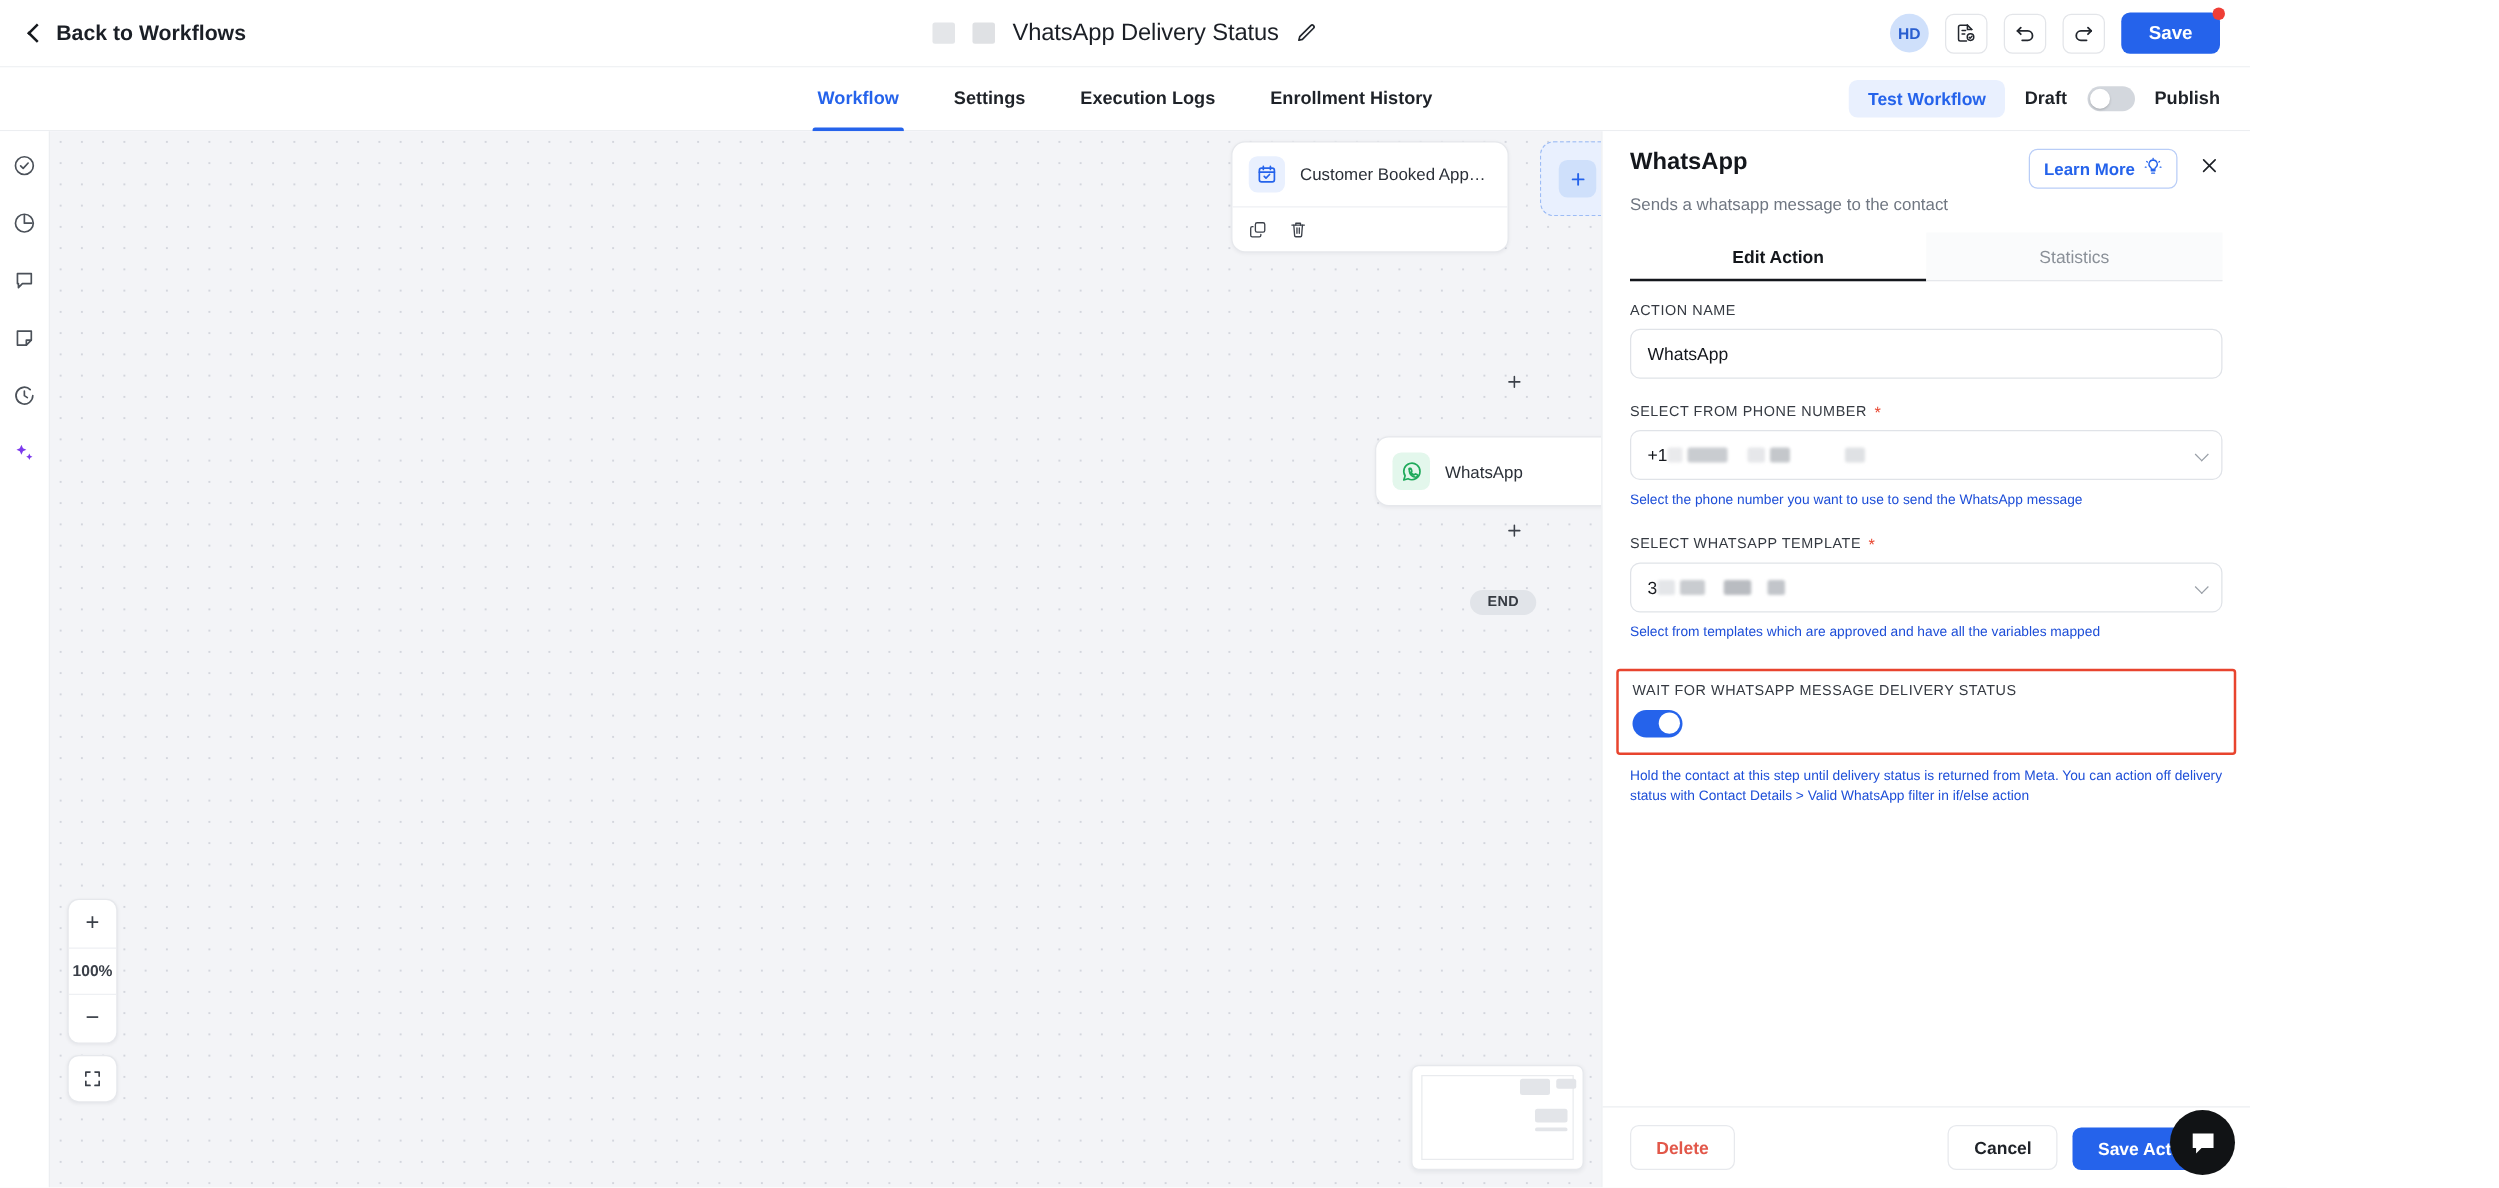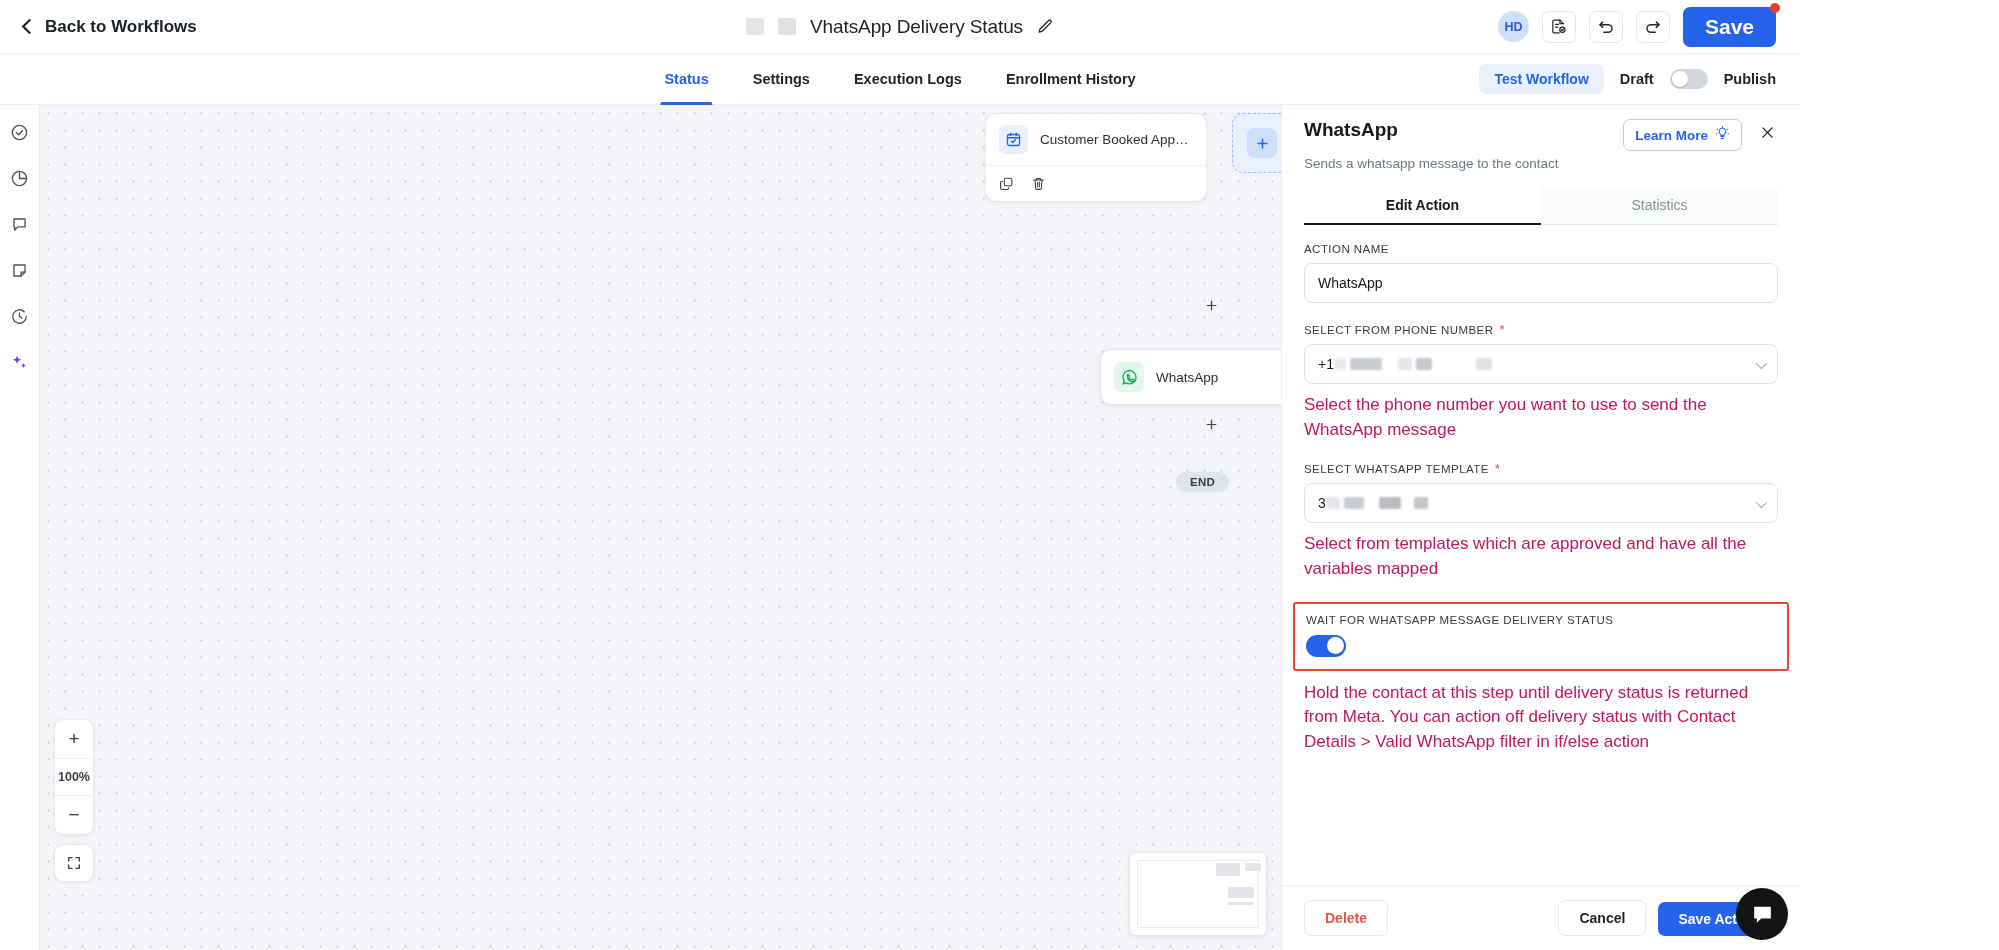--- a/index.html
+++ b/index.html
@@ -43,21 +43,21 @@
     color: #2a5fd0; font-size: 12.5px; font-weight: 700;
     display: flex; align-items: center; justify-content: center; cursor: pointer;
   }
   .icon-btn {
     width: 34px; height: 32px; border: 1px solid #e3e5e9; border-radius: 7px;
     background: #fff; display: flex; align-items: center; justify-content: center;
     cursor: pointer;
   }
   .save-btn {
     position: relative; background: #2563eb; color: #fff;
-    font-size: 21px; font-weight: 700; border: none; border-radius: 7px;
+    font-size: 15px; font-weight: 700; border: none; border-radius: 7px;
     padding: 8px 22px; cursor: pointer;
   }
   .save-dot {
     position: absolute; top: -4px; right: -4px; width: 10px; height: 10px;
     border-radius: 50%; background: #ef3e36;
   }
 
   
   .tabbar {
     position: absolute; top: 54px; left: 0; right: 0; height: 51px;
@@ -253,21 +253,21 @@
     font-family: inherit; outline: none; display: flex; align-items: center;
   }
   .select-like { position: relative; cursor: pointer; }
   .chev-dn {
     position: absolute; right: 13px; top: 50%; margin-top: -3px;
     width: 8px; height: 8px; border-right: 1.6px solid #9aa0a8;
     border-bottom: 1.6px solid #9aa0a8; transform: rotate(45deg) translateY(-2px);
   }
   .blur-run { display: inline-flex; align-items: center; gap: 4px; }
   .blur-chip { height: 12px; border-radius: 2px; filter: blur(1.2px); }
-  .helper { font-size: 17px; color: #be185d; margin-top: 9px; line-height: 1.45; }
+  .helper { font-size: 11px; color: #1d4ed8; margin-top: 9px; line-height: 1.45; }
   .field { margin-bottom: 20px; }
 
   .hl-box {
     border: 2.5px solid #e8442e; border-radius: 3px;
     margin: 0 -11px; padding: 10px 11px 12px 11px;
   }
   .toggle-lg {
     width: 40px; height: 22px; border-radius: 12px; background: #2563eb;
     position: relative; cursor: pointer; margin-top: 9px;
   }
@@ -343,21 +343,21 @@
       <button class="save-btn">
         <span>Save</span>
         <span class="save-dot"></span>
       </button>
     </div>
   </div>
 
   <div class="tabbar">
     <div class="tabs">
       <div class="tab active">
-          <span>Status</span>
+          <span>Workflow</span>
         </div>
       <div class="tab">
           <span>Settings</span>
         </div>
       <div class="tab">
           <span>Execution Logs</span>
         </div>
       <div class="tab">
           <span>Enrollment History</span>
         </div>

